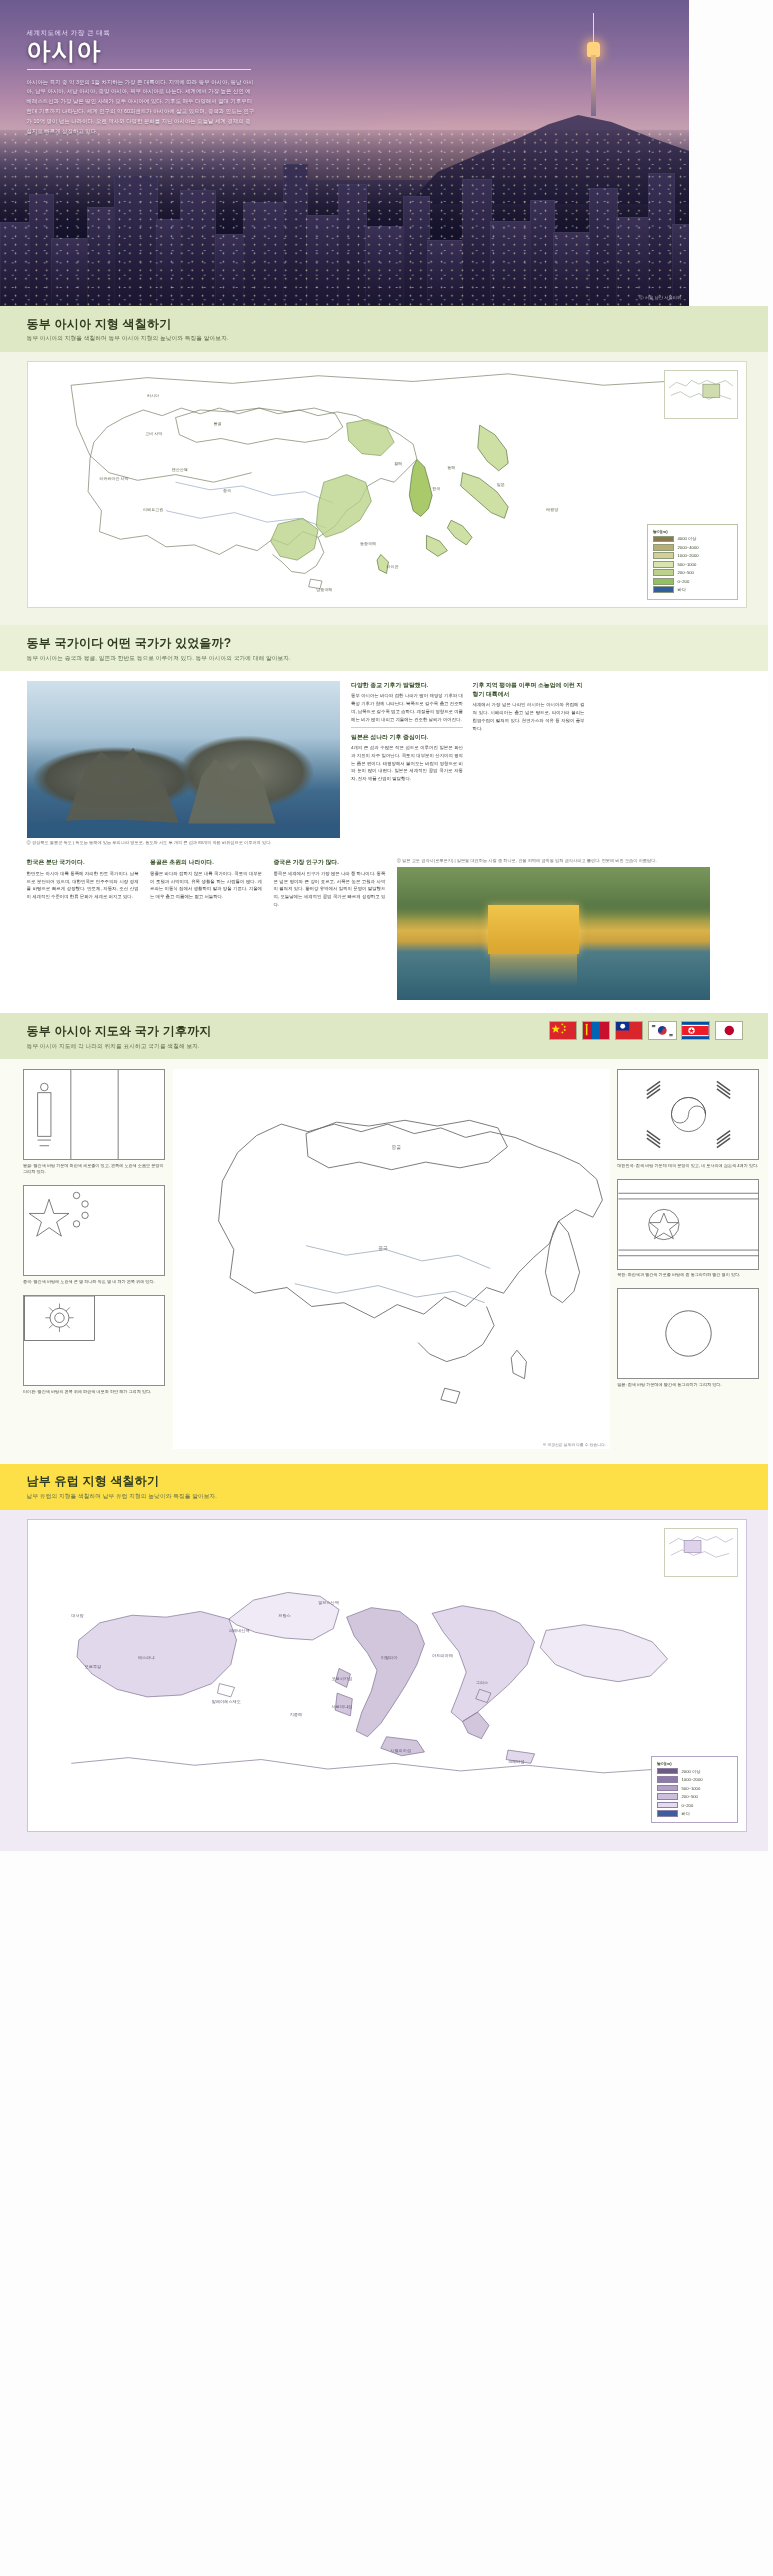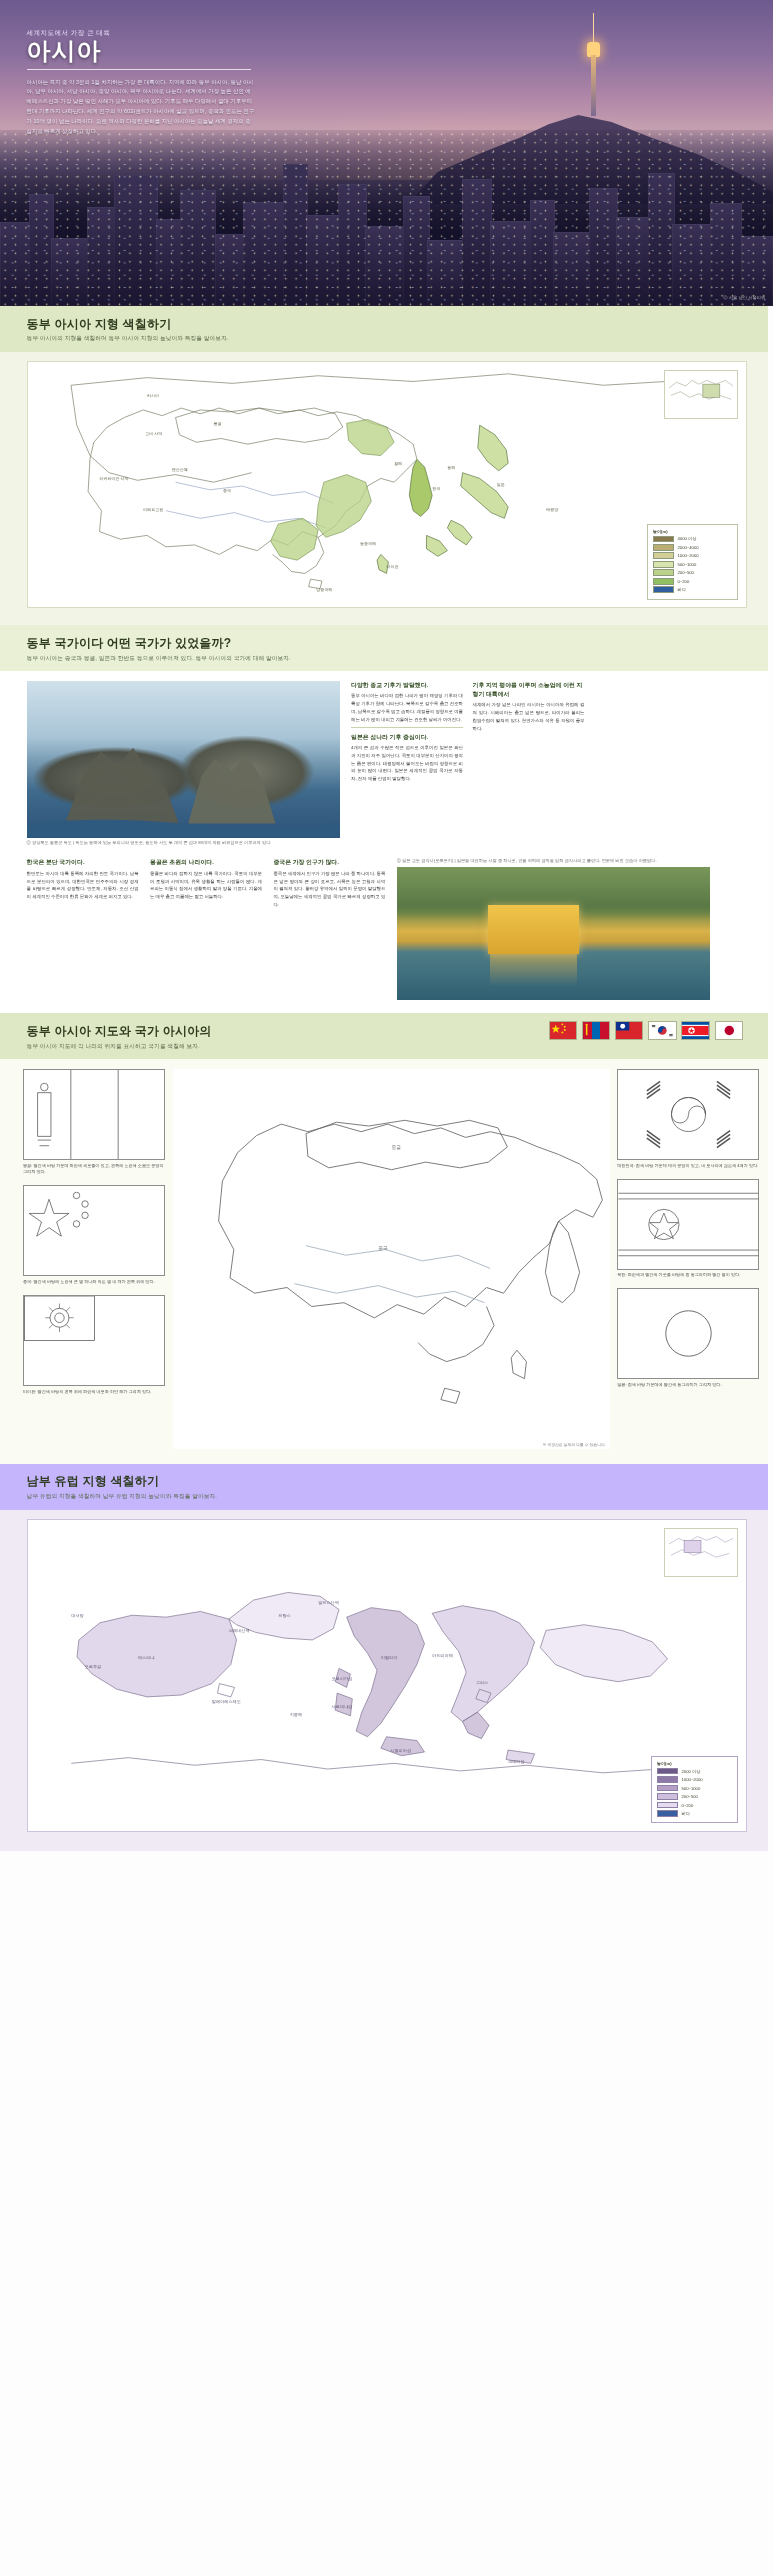--- a/index.html
+++ b/index.html
@@ -12,21 +12,21 @@
     position: relative;
     width: 773px;
     height: 2576px;
     overflow: hidden;
     background: #fdfdfd;
   }
 
   
   .hero {
     position: relative;
-    width: 773px;
+    width: 689px;
     height: 306px;
     overflow: hidden;
     background: linear-gradient(to bottom, #6d5a8e 0%, #8a6f9e 18%, #b389a8 33%, #c49fb0 42%, #6f5f82 55%, #2c2440 75%, #1a1630 100%);
   }
   .hero .sky-glow {
     position: absolute; left: 0; top: 0; width: 773px; height: 180px;
     background: radial-gradient(ellipse 399px 142px at 62% 115%, rgba(255,198,150,0.55), rgba(255,170,160,0.18) 45%, rgba(0,0,0,0) 72%);
   }
   .hero .mountain {
     position: absolute; left: 408px; top: 90px; width: 370px; height: 114px;
@@ -171,21 +171,21 @@
   .flagstrip .fl { width: 28.5px; height: 19px; border: 0.9px solid #aab28f; }
   .sec4-body { position: relative; padding: 9.5px 23px 0 23px; display: flex; gap: 7.6px; }
   .flag-col { width: 142px; display: flex; flex-direction: column; gap: 9.5px; }
   .flag-card { width: 142px; }
   .flag-box { width: 142px; height: 91px; border: 0.9px solid #8d8d8d; background: #fff; position: relative; }
   .flag-cap { font-size: 4.1px; color: #444; line-height: 1.6; margin-top: 2.8px; }
   .china-map { flex: 1; height: 380px; border: 0; position: relative; background: #fff; }
 
   
   .sec5 { background: #efeaf4; padding-bottom: 19px; }
-  .sec5 .sec-head { background: #c4b5fd; }
+  .sec5 .sec-head { background: #fde047; }
   .map-frame5 {
     position: relative; margin: 9.5px 26.6px 0 26.6px;
     width: 720px; height: 313px; background: #ffffff; border: 0.9px solid #cdc3dc;
   }
   .legend5 { position: absolute; right: 7.6px; bottom: 7.6px; width: 87px; background: #fff; border: 0.9px solid #b0a3c4; padding: 3.8px 4.7px; }
   .legend5 .legend-sw { border-color: #8d80a4; }
 
   .tiny { font-size: 3.8px; color: #777; }
   svg { display: block; }
 </style>
@@ -405,21 +405,21 @@
             <div class="temple-gold"></div>
             <div class="temple-refl"></div>
           </div>
         </div>
       </div>
     </div>
   </div>
 
   <div class="section sec4">
     <div class="sec-head">
-      <div class="sec-title">동부 아시아 지도와 국가 아시아의</div>
+      <div class="sec-title">동부 아시아 지도와 국가 기후까지</div>
       <div class="sec-sub">동부 아시아 지도에 각 나라의 위치를 표시하고 국기를 색칠해 보자.</div>
 
       <div class="flagstrip">
         <div class="fl" style="background:#d9262c;position:relative;">
           <svg width="26.6" height="17" viewBox="0 0 28 18">
               <g fill="#ffde00">
                 <polygon points="6,3 7.2,6.2 10.5,6.2 7.9,8.2 8.9,11.4 6,9.5 3.1,11.4 4.1,8.2 1.5,6.2 4.8,6.2"></polygon>
                 <circle cx="13" cy="2.5" r="1"></circle>
                 <circle cx="15.5" cy="5" r="1"></circle>
                 <circle cx="15.5" cy="8.5" r="1"></circle>

